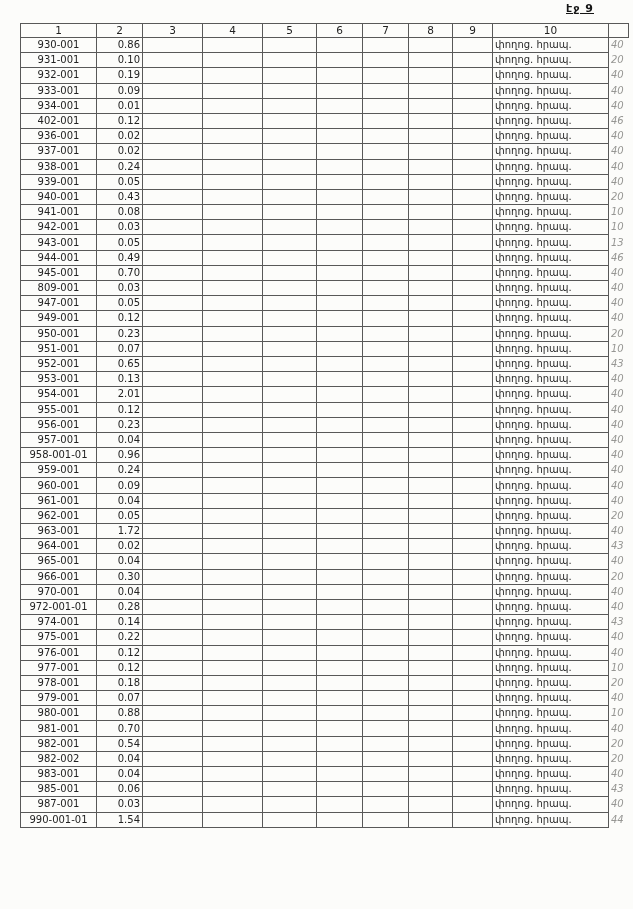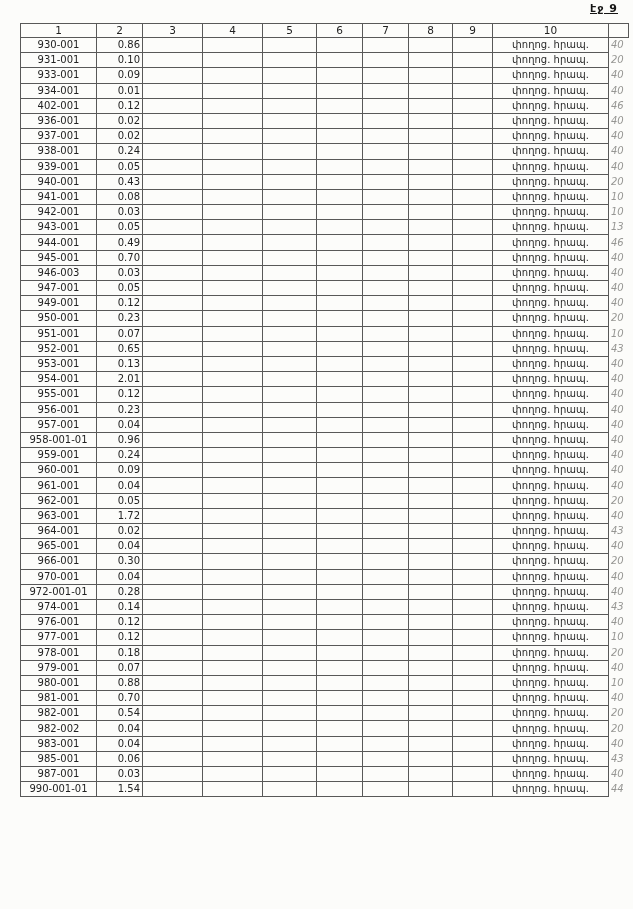--- a/index.html
+++ b/index.html
@@ -8,21 +8,21 @@
       height: 909px;
       background: #fcfcfa;
       font-family: "DejaVu Sans", "Liberation Sans", sans-serif;
       color: #1c1c1c;
       position: relative;
       overflow: hidden;
     }
     .page-label {
       position: absolute;
       top: 2px;
-      left: 590px;
+      left: 566px;
       font-size: 11px;
       font-weight: bold;
       color: #151515;
       letter-spacing: 1px;
       text-decoration: underline;
     }
     table.grid {
       position: absolute;
       top: 23px;
       left: 20px;
@@ -40,21 +40,21 @@
     }
     table.grid th {
       font-weight: normal;
       text-align: center;
       font-size: 10.5px;
       height: 13px;
       color: #222;
     }
     td.c-id   { text-align: center;  padding-left: 3px; color: #222; }
     td.c-val  { text-align: right; color: #222; }
-    td.c-desc { text-align: center; padding-left: 4px; font-size: 9.5px; color: #2a2a2a; }
+    td.c-desc { text-align: left; padding-left: 4px; font-size: 9.5px; color: #2a2a2a; }
     td.c-edge {
       border: none !important;
       background: transparent;
       font-size: 8px;
       color: #969693;
       text-align: left;
       padding-left: 5px;
       font-style: italic;
     }
   </style>
@@ -113,20 +113,33 @@
         <td></td>
         <td></td>
         <td></td>
         <td></td>
         <td></td>
         <td></td>
         <td class="c-desc">փողոց. հրապ.</td>
         <td class="c-edge">20</td>
       </tr>
       <tr>
+        <td class="c-id">932-001</td>
+        <td class="c-val">0.19</td>
+        <td></td>
+        <td></td>
+        <td></td>
+        <td></td>
+        <td></td>
+        <td></td>
+        <td></td>
+        <td class="c-desc">փողոց. հրապ.</td>
+        <td class="c-edge">40</td>
+      </tr>
+      <tr>
         <td class="c-id">933-001</td>
         <td class="c-val">0.09</td>
         <td></td>
         <td></td>
         <td></td>
         <td></td>
         <td></td>
         <td></td>
         <td></td>
         <td class="c-desc">փողոց. հրապ.</td>
@@ -282,21 +295,21 @@
         <td></td>
         <td></td>
         <td></td>
         <td></td>
         <td></td>
         <td></td>
         <td class="c-desc">փողոց. հրապ.</td>
         <td class="c-edge">40</td>
       </tr>
       <tr>
-        <td class="c-id">946-003</td>
+        <td class="c-id">809-001</td>
         <td class="c-val">0.03</td>
         <td></td>
         <td></td>
         <td></td>
         <td></td>
         <td></td>
         <td></td>
         <td></td>
         <td class="c-desc">փողոց. հրապ.</td>
         <td class="c-edge">40</td>
@@ -579,20 +592,33 @@
         <td class="c-val">0.14</td>
         <td></td>
         <td></td>
         <td></td>
         <td></td>
         <td></td>
         <td></td>
         <td></td>
         <td class="c-desc">փողոց. հրապ.</td>
         <td class="c-edge">43</td>
+      </tr>
+      <tr>
+        <td class="c-id">975-001</td>
+        <td class="c-val">0.22</td>
+        <td></td>
+        <td></td>
+        <td></td>
+        <td></td>
+        <td></td>
+        <td></td>
+        <td></td>
+        <td class="c-desc">փողոց. հրապ.</td>
+        <td class="c-edge">40</td>
       </tr>
       <tr>
         <td class="c-id">976-001</td>
         <td class="c-val">0.12</td>
         <td></td>
         <td></td>
         <td></td>
         <td></td>
         <td></td>
         <td></td>

